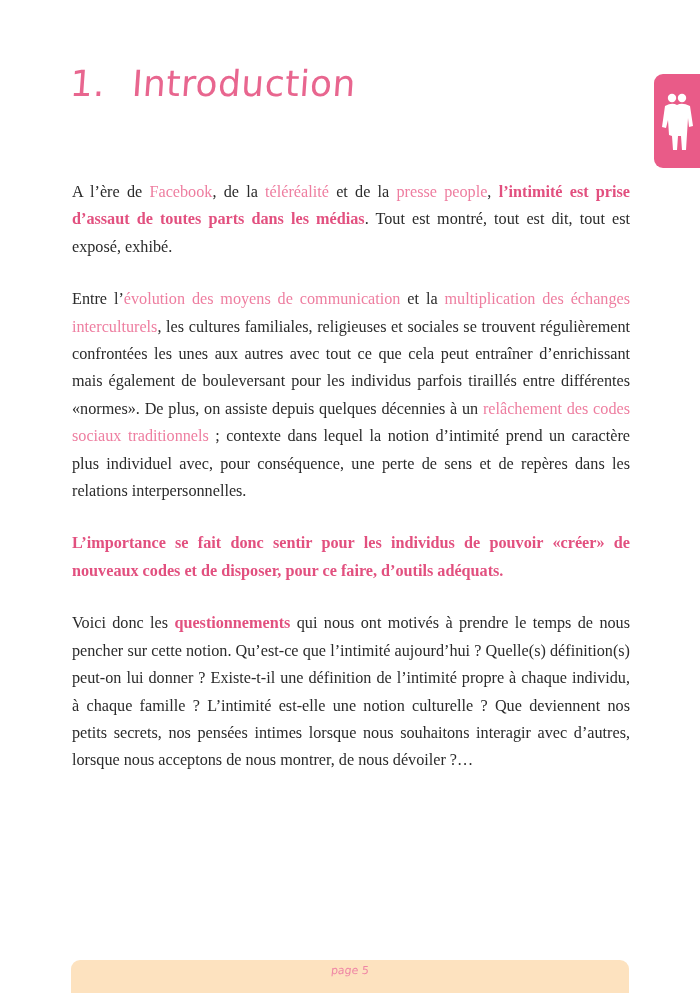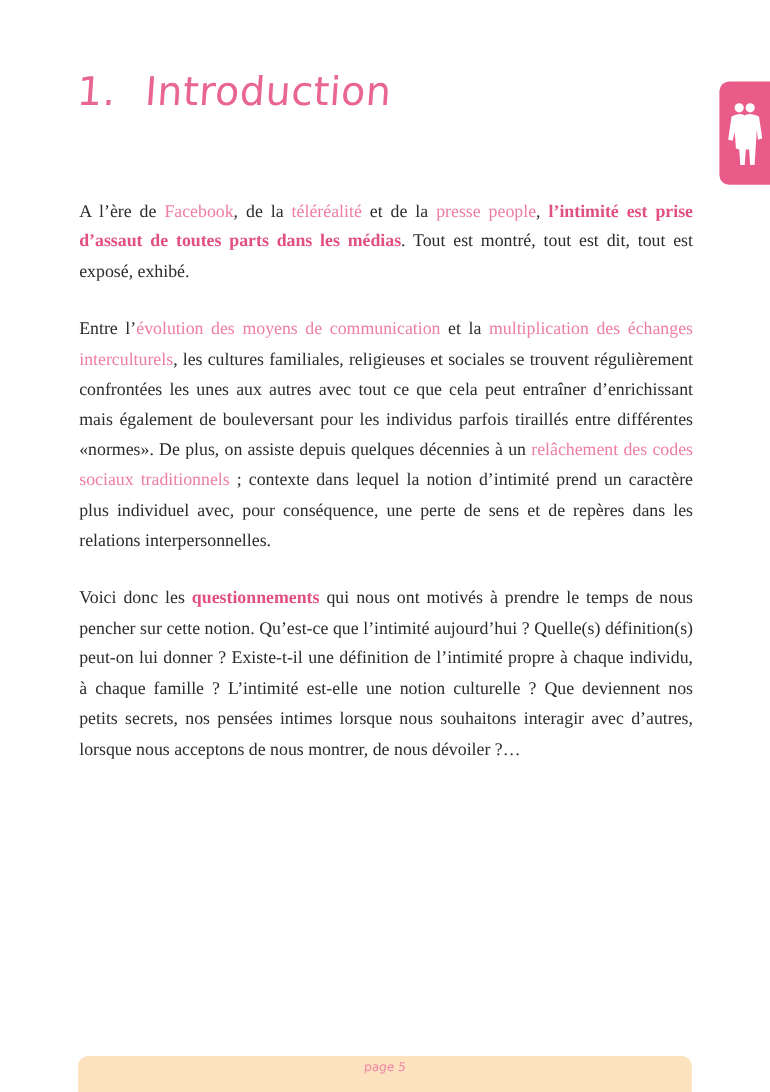--- a/index.html
+++ b/index.html
@@ -48,19 +48,20 @@
       <path d="M5 14 Q12 10 17 13 Q22 10 30 14 L33 34 L29 35 L28 26 L27 42 L26 58 L22 58 L21 44 L18 44 L17 58 L13 58 L12 44 L9 43 L8 28 L6 36 L2 35 Z"></path>
     </g>
   </svg>
 </div>
 
 <div class="content">
   <p><span>A l’ère de </span><span class="hl">Facebook</span><span>, de la </span><span class="hl">téléréalité</span><span> et de la </span><span class="hl">presse people</span><span>, </span><span class="hlb">l’intimité est prise d’assaut de toutes parts dans les médias</span><span>. Tout est montré, tout est dit, tout est exposé, exhibé.</span></p>
 
   <p><span>Entre l’</span><span class="hl">évolution des moyens de communication</span><span> et la </span><span class="hl">multiplication des échanges interculturels</span><span>, les cultures familiales, religieuses et sociales se trouvent régulièrement confrontées les unes aux autres avec tout ce que cela peut entraîner d’enrichissant mais également de bouleversant pour les individus parfois tiraillés entre différentes «normes». De plus, on assiste depuis quelques décennies à un </span><span class="hl">relâchement des codes sociaux traditionnels</span><span> ; contexte dans lequel la notion d’intimité prend un caractère plus individuel avec, pour conséquence, une perte de sens et de repères dans les relations interpersonnelles.</span></p>
 
+  <p class="lead">L’importance se fait donc sentir pour les individus de pouvoir «créer» de nouveaux codes et de disposer, pour ce faire, d’outils adéquats.</p>
 
   <p><span>Voici donc les </span><span class="hlb">questionnements</span><span> qui nous ont motivés à prendre le temps de nous pencher sur cette notion. Qu’est-ce que l’intimité aujourd’hui ? Quelle(s) définition(s) peut-on lui donner ? Existe-t-il une définition de l’intimité propre à chaque individu, à chaque famille ? L’intimité est-elle une notion culturelle ? Que deviennent nos petits secrets, nos pensées intimes lorsque nous souhaitons interagir avec d’autres, lorsque nous acceptons de nous montrer, de nous dévoiler ?…</span></p>
 </div>
 
 <div class="footer">
   <span>page 5</span>
 </div>
 
 </body></html>

